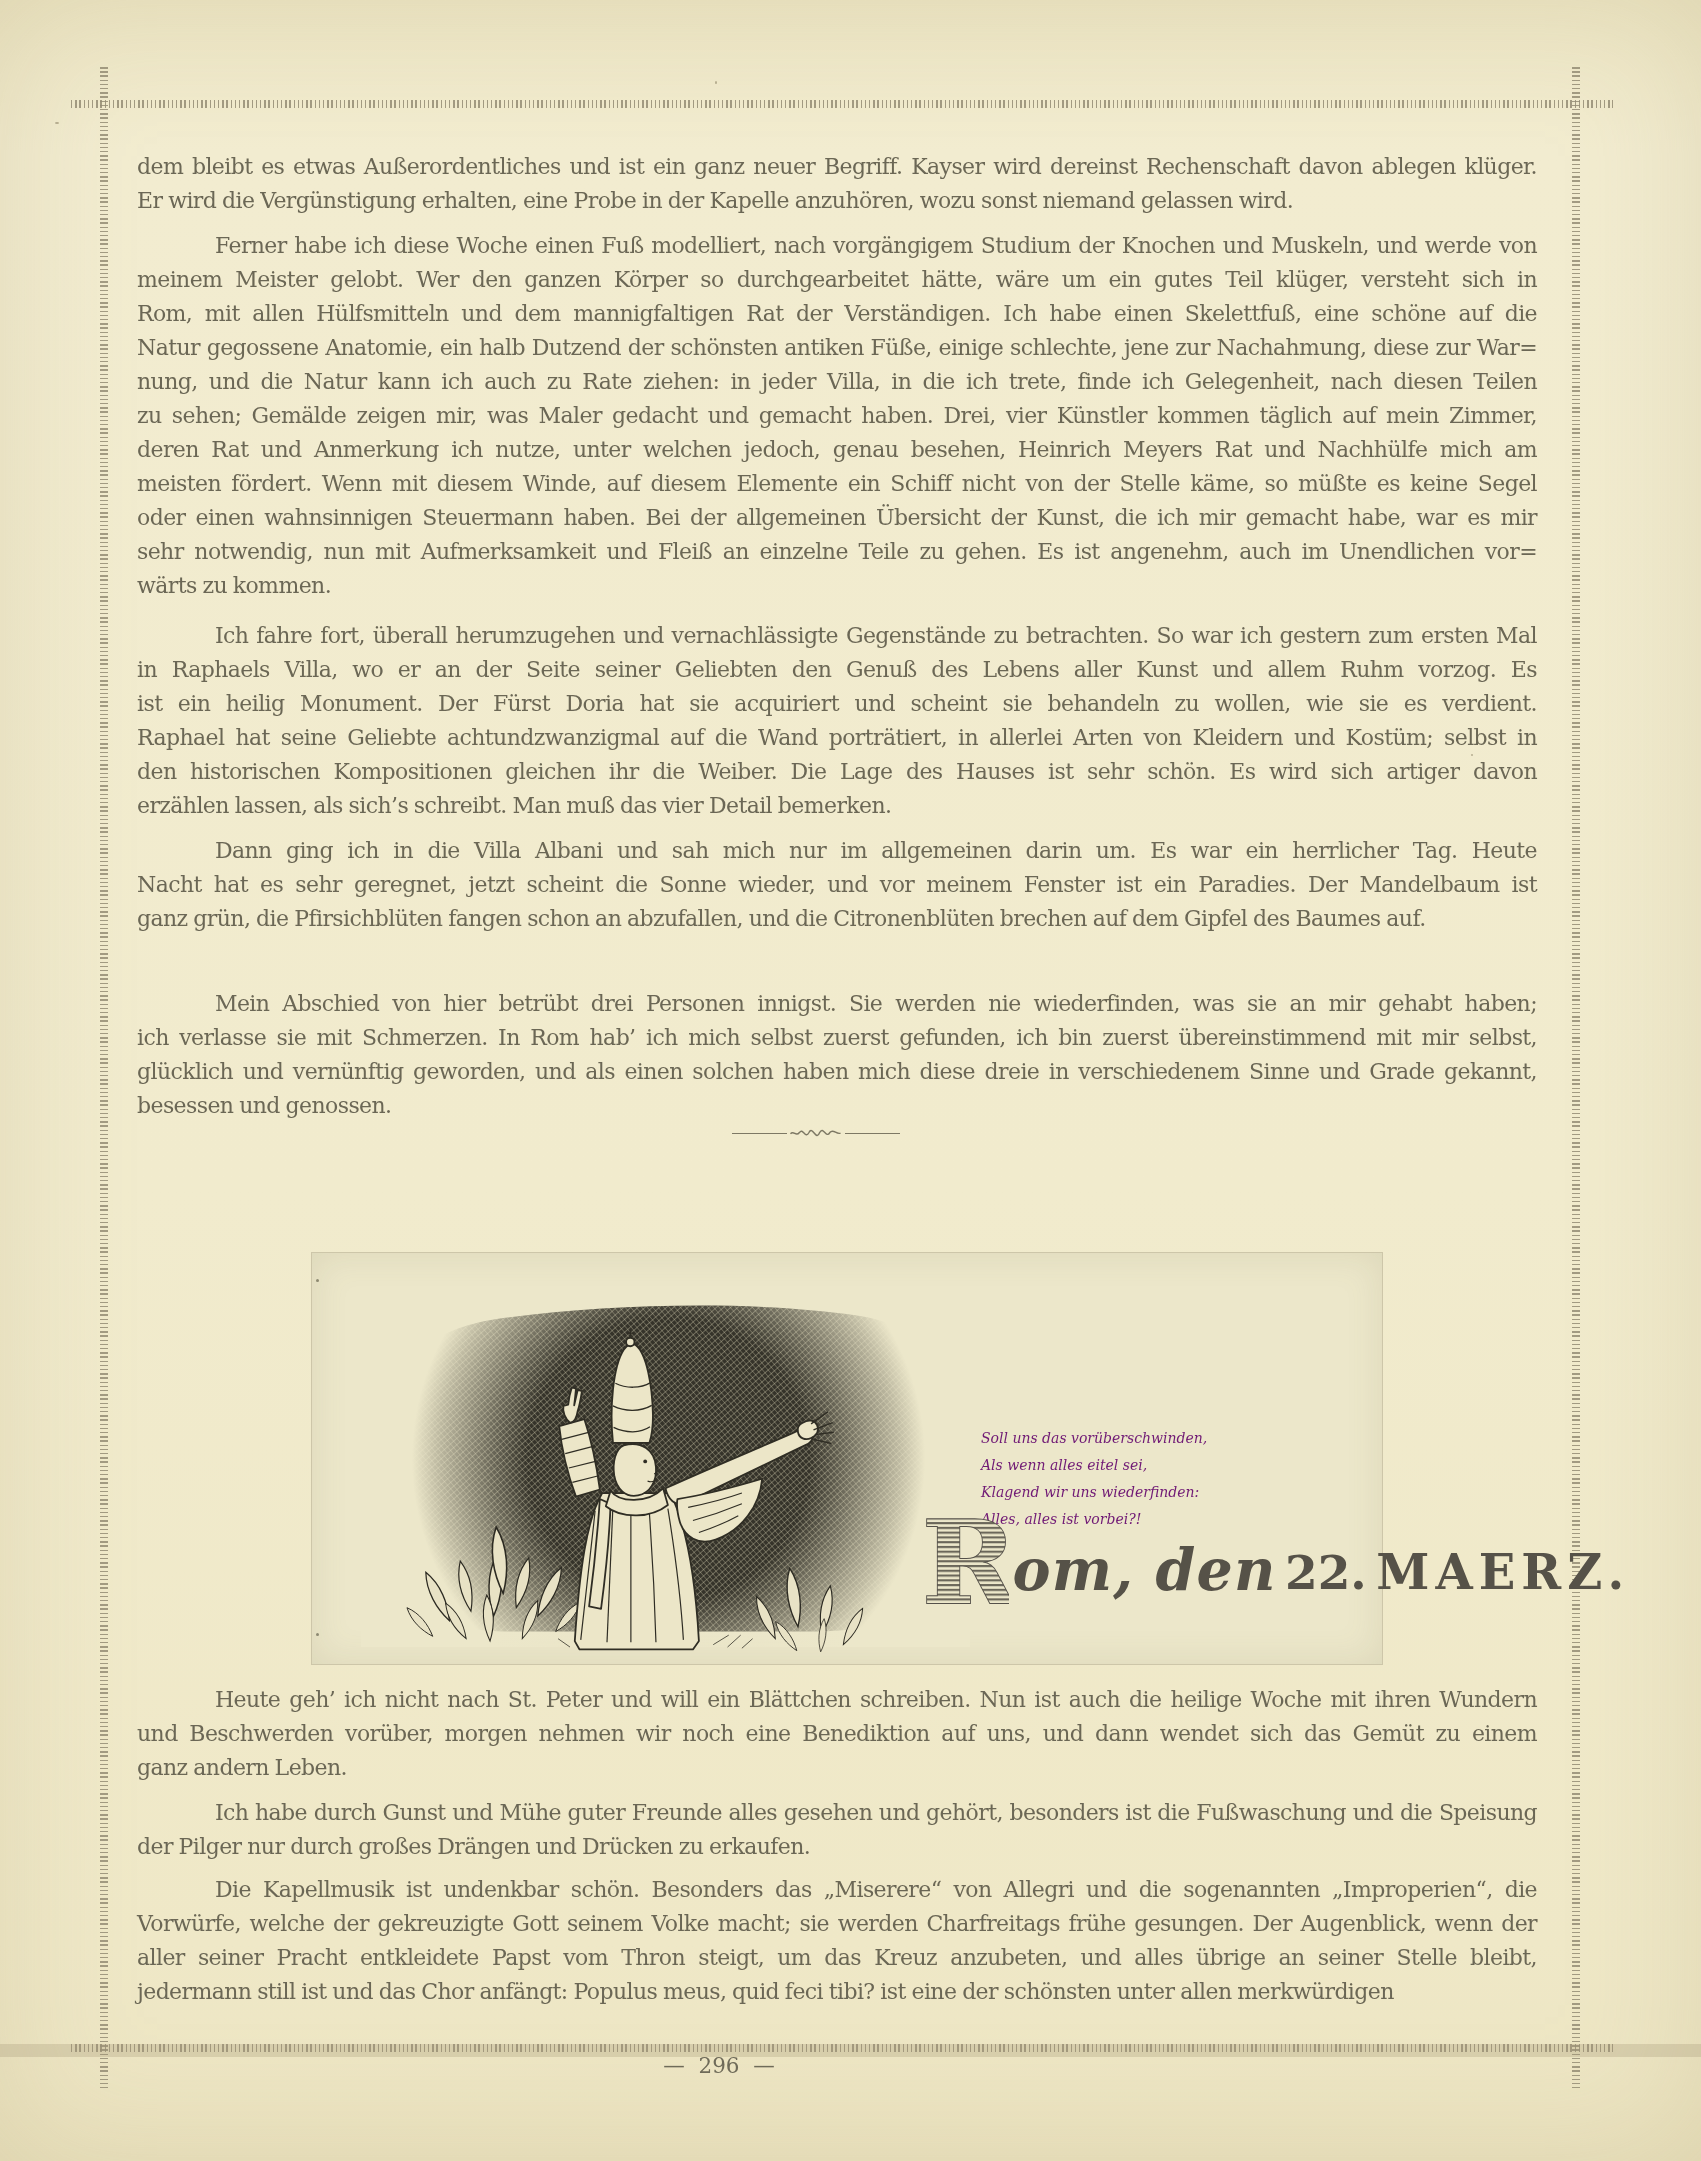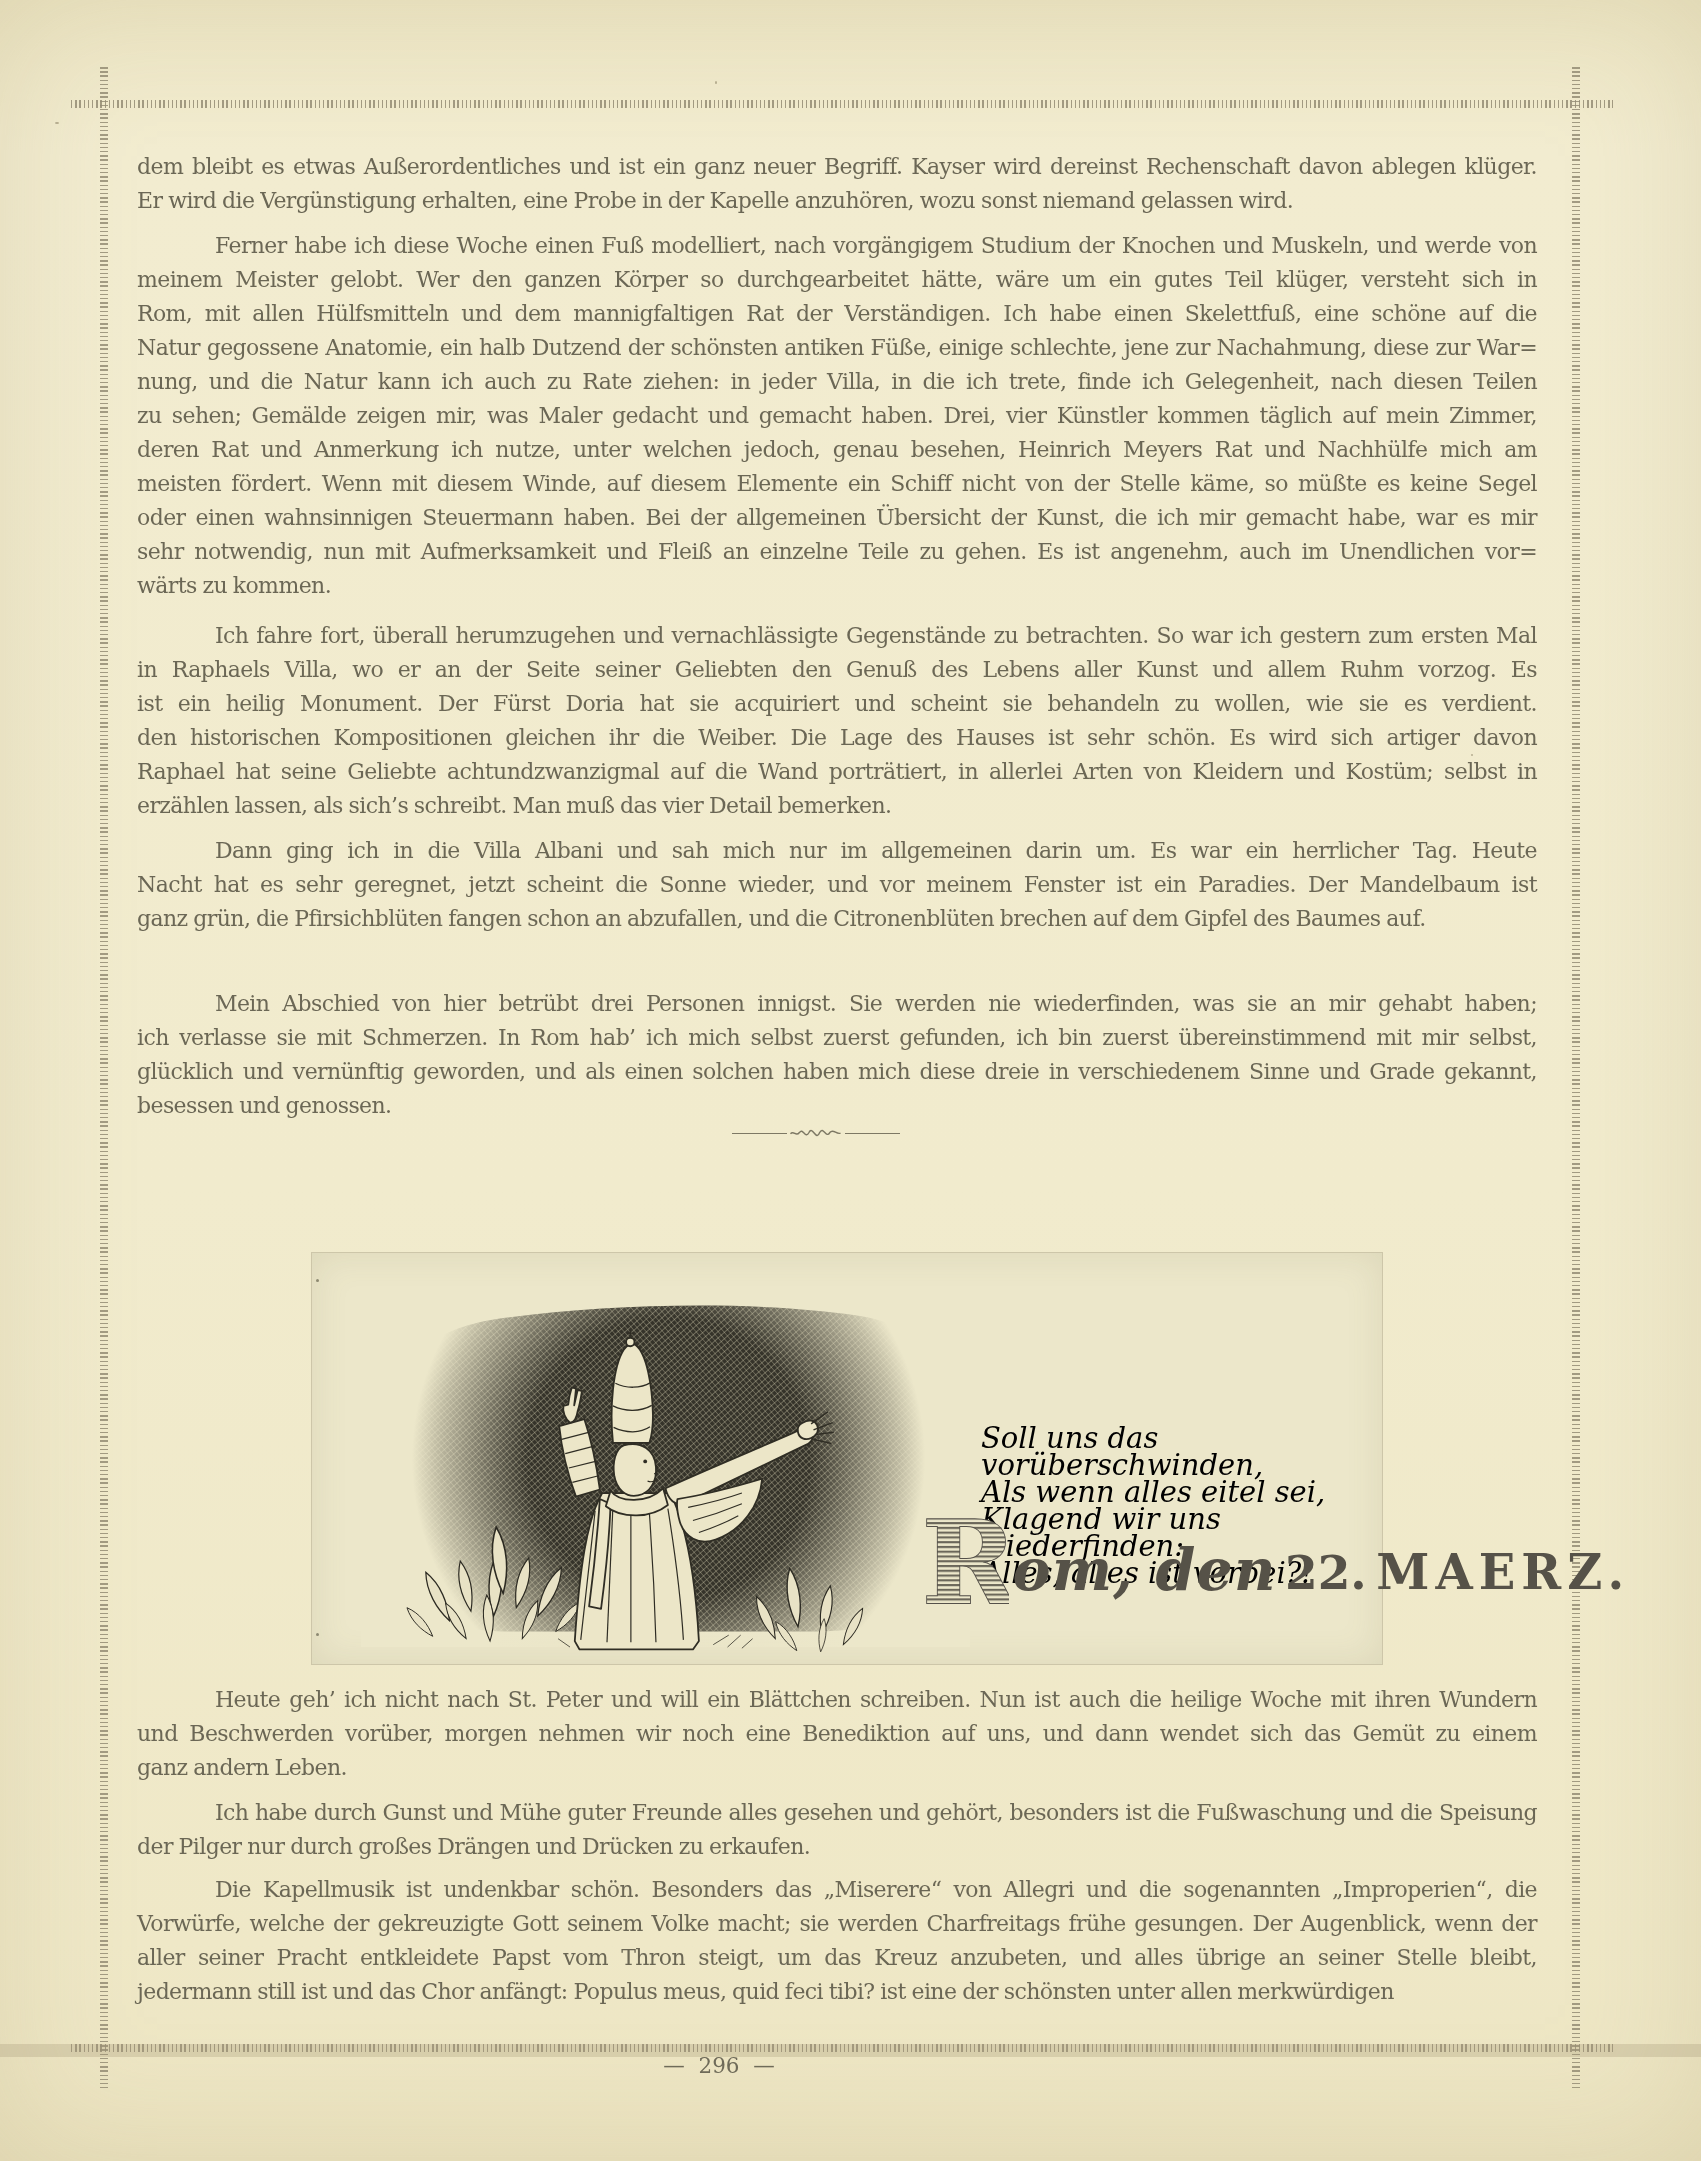--- a/index.html
+++ b/index.html
@@ -23,22 +23,22 @@
   .divider .seg{flex:0 0 55px;height:1.2px;background:#7d7864;}
   .divider svg{flex:0 0 53px;height:14.3px;margin:0 2.4px;}
   
   .plate{
     position:absolute;left:311px;top:1252px;width:1070px;height:411px;
     background:#ece7ca;border:0.6px solid rgba(125,115,85,.28);
     box-shadow:inset 0 0 36px rgba(120,110,80,.14);
   }
   .plate .dot{position:absolute;width:3px;height:3px;background:rgba(70,65,48,.55);border-radius:50%;}
   .etch{position:absolute;left:31px;top:30px;}
-  .verse{position:absolute;left:669px;top:172px;width:382px;color:#000000;
-         font-style:italic;font-size:29px;}
+  .verse{position:absolute;left:669px;top:172px;width:382px;color:#701a75;
+         font-style:italic;font-size:14px;}
   .verse .line{line-height:27px;text-align:left;}
   .dateline{position:absolute;left:607px;top:250px;display:flex;align-items:flex-end;color:#565248;white-space:nowrap;}
   .dateline .script{font-style:italic;font-weight:bold;font-size:57px;letter-spacing:1.2px;line-height:1;margin:0 8.4px 23px 3.6px;}
   .dateline .day{font-weight:bold;font-size:47px;line-height:1;margin:0 9.6px 25px 0;}
   .dateline .month{font-weight:bold;font-size:48px;letter-spacing:6px;line-height:1;margin:0 0 25px 0;}
   
   .bottom-band{position:absolute;left:0;top:2044px;width:1702px;height:13px;background:rgba(165,153,118,.30);}
   .folio{position:absolute;left:0;top:2053px;width:1438px;text-align:center;color:#6f6b59;font-size:21.5px;white-space:pre;}
   .speck{position:absolute;background:rgba(110,100,70,.45);border-radius:50%;}
 </style>
@@ -70,22 +70,22 @@
       <div class="line">deren Rat und Anmerkung ich nutze, unter welchen jedoch, genau besehen, Heinrich Meyers Rat und Nachhülfe mich am</div>
       <div class="line">meisten fördert.  Wenn mit diesem Winde, auf diesem Elemente ein Schiff nicht von der Stelle käme, so müßte es keine Segel</div>
       <div class="line">oder einen wahnsinnigen Steuermann haben.  Bei der allgemeinen Übersicht der Kunst, die ich mir gemacht habe, war es mir</div>
       <div class="line">sehr notwendig, nun mit Aufmerksamkeit und Fleiß an einzelne Teile zu gehen.  Es ist angenehm, auch im Unendlichen vor=</div>
       <div class="line last">wärts zu kommen.</div>
     </section>
   <section class="para" style="top:619px;">
       <div class="line first">Ich fahre fort, überall herumzugehen und vernachlässigte Gegenstände zu betrachten.  So war ich gestern zum ersten Mal</div>
       <div class="line">in Raphaels Villa, wo er an der Seite seiner Geliebten den Genuß des Lebens aller Kunst und allem Ruhm vorzog.  Es</div>
       <div class="line">ist ein heilig Monument.  Der Fürst Doria hat sie acquiriert und scheint sie behandeln zu wollen, wie sie es verdient.</div>
+      <div class="line">Raphael hat seine Geliebte achtundzwanzigmal auf die Wand porträtiert, in allerlei Arten von Kleidern und Kostüm; selbst in</div>
       <div class="line">den historischen Kompositionen gleichen ihr die Weiber.  Die Lage des Hauses ist sehr schön.  Es wird sich artiger davon</div>
-      <div class="line">Raphael hat seine Geliebte achtundzwanzigmal auf die Wand porträtiert, in allerlei Arten von Kleidern und Kostüm; selbst in</div>
       <div class="line last">erzählen lassen, als sich’s schreibt.  Man muß das vier Detail bemerken.</div>
     </section>
   <section class="para" style="top:834px;">
       <div class="line first">Dann ging ich in die Villa Albani und sah mich nur im allgemeinen darin um.  Es war ein herrlicher Tag.  Heute</div>
       <div class="line">Nacht hat es sehr geregnet, jetzt scheint die Sonne wieder, und vor meinem Fenster ist ein Paradies.  Der Mandelbaum ist</div>
       <div class="line last">ganz grün, die Pfirsichblüten fangen schon an abzufallen, und die Citronenblüten brechen auf dem Gipfel des Baumes auf.</div>
     </section>
   <section class="para" style="top:944px;margin-top:43px;">
       <div class="line first">Mein Abschied von hier betrübt drei Personen innigst.  Sie werden nie wiederfinden, was sie an mir gehabt haben;</div>
       <div class="line">ich verlasse sie mit Schmerzen.  In Rom hab’ ich mich selbst zuerst gefunden, ich bin zuerst übereinstimmend mit mir selbst,</div>

